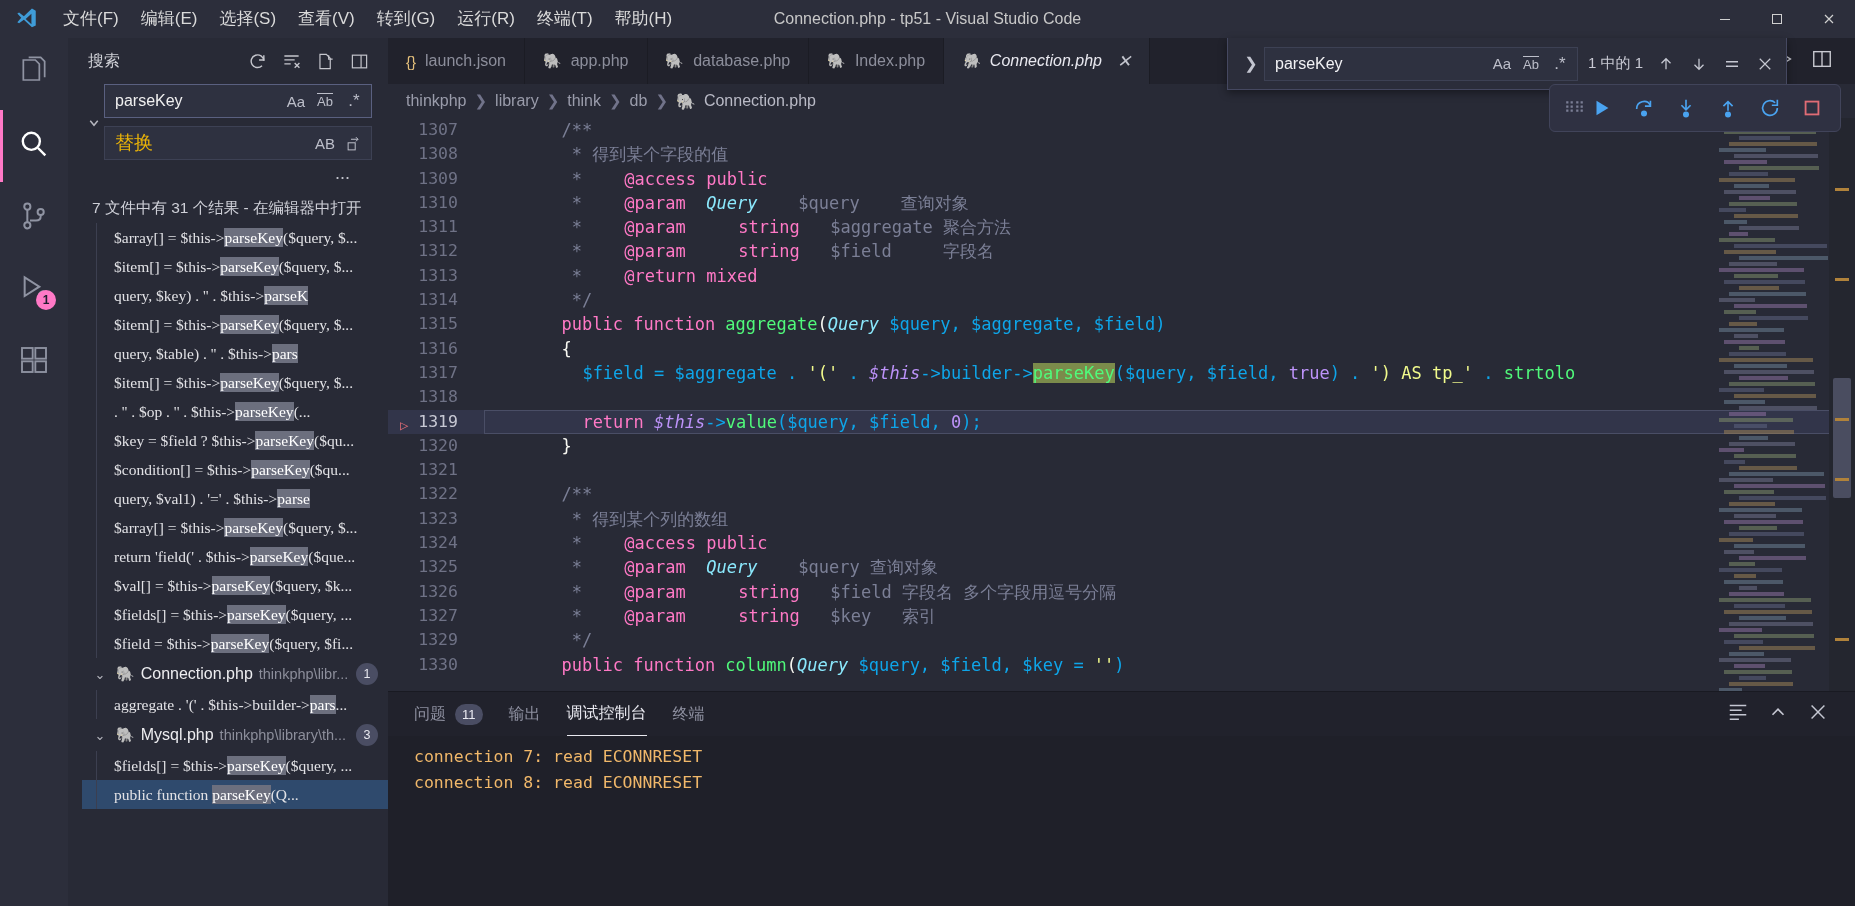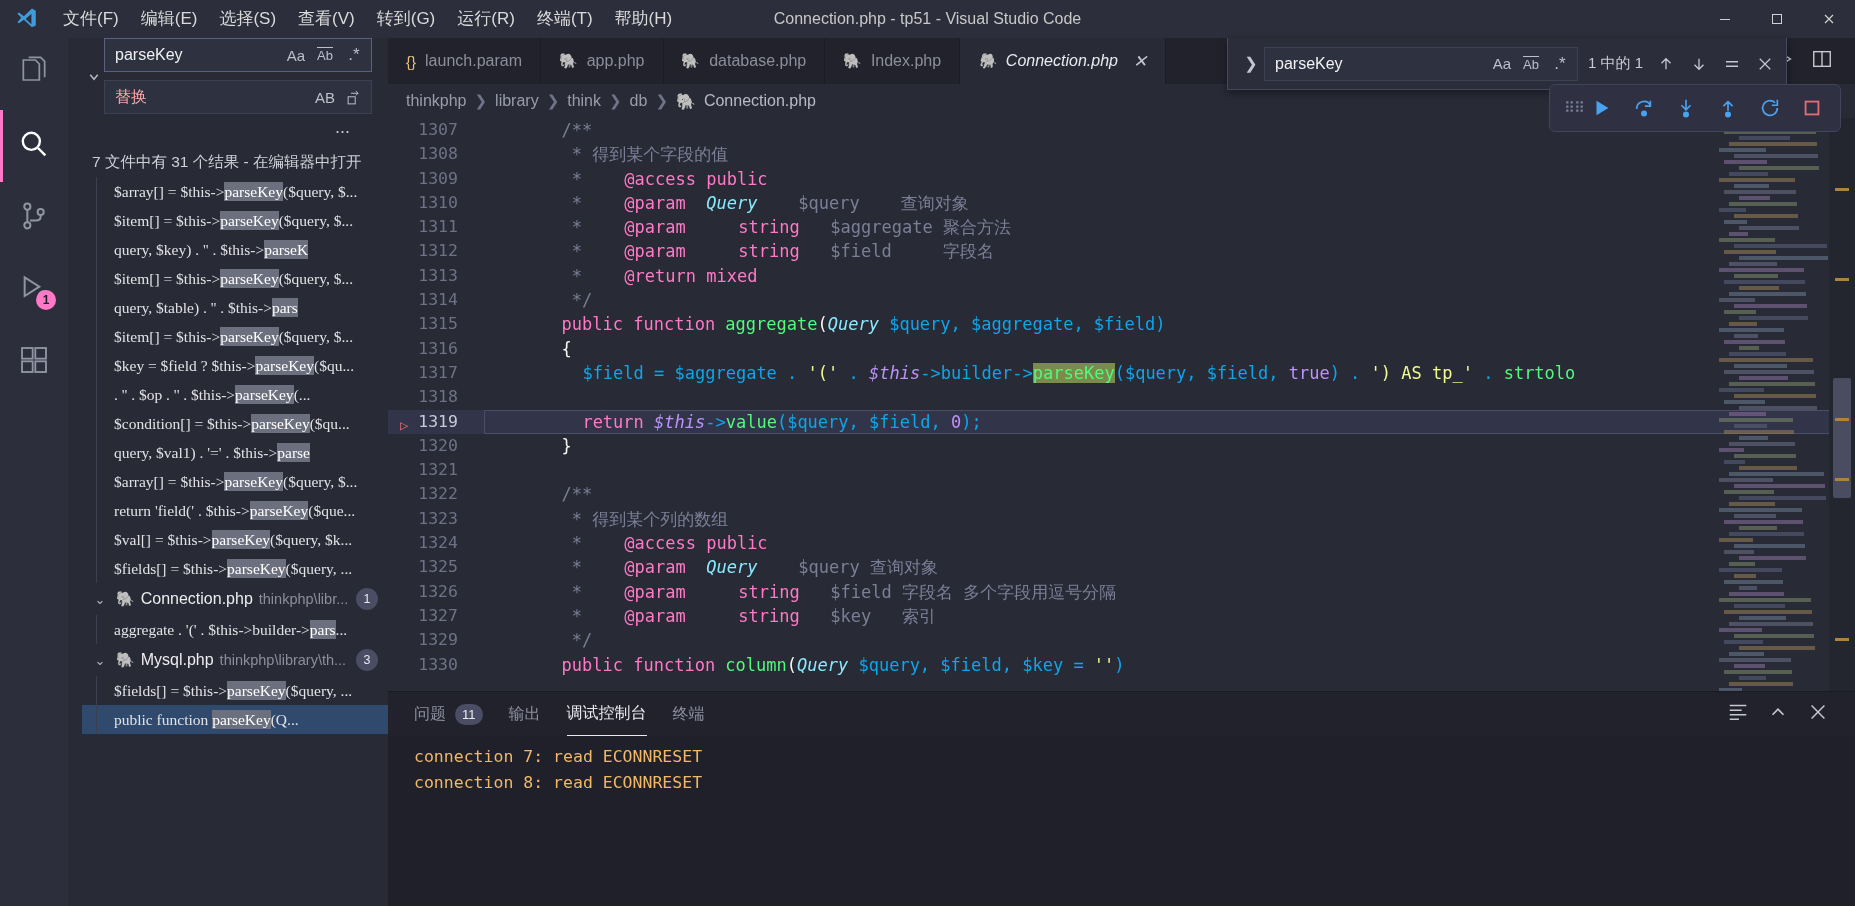--- a/index.html
+++ b/index.html
@@ -62,21 +62,21 @@
 
   .search-area { padding: 0 16px 0 16px; display: flex; }
   .toggle-col { width: 20px; display: flex; align-items: center; justify-content: center; color: #b6b7bf; padding-bottom: 28px; }
   .inputs-col { flex: 1; }
   .inputbox {
     position: relative; background: #2e3140; border: 1px solid #3d4154;
     height: 34px; display: flex; align-items: center; padding: 0 6px 0 10px; margin-bottom: 8px;
   }
   .inputbox.focused { border-color: #5a6080; }
   .inputbox .val { flex: 1; font-size: 16px; color: #f0f0f0; }
-  .inputbox .ph { flex: 1; font-size: 16px; color: #fca5a5; }
+  .inputbox .ph { flex: 1; font-size: 19px; color: #eab308; }
   .ibtns { display: flex; align-items: center; gap: 7px; color: #bdbfca; font-size: 14px; }
   .ibtn { width: 22px; height: 22px; display: flex; align-items: center; justify-content: center; }
   .ibtn .aa { font-size: 15px; }
   .ibtn .ab { font-size: 13px; border-top: 1px solid #bdbfca; line-height: 14px; padding-top: 1px; }
   .ibtn .rx { font-size: 17px; line-height: 14px; }
   .dots-row { height: 22px; display: flex; justify-content: flex-end; padding-right: 22px; color: #c2c4cd; font-size: 18px; line-height: 10px; }
 
   .result-info {
     padding: 6px 16px 4px 24px; font-size: 15.5px; color: #cfd0d8; line-height: 23px;
   }
@@ -296,20 +296,49 @@
             <rect x="3" y="3" width="8" height="8"></rect>
             <rect x="13" y="3" width="8" height="8"></rect>
             <rect x="3" y="13" width="8" height="8"></rect>
             <rect x="13" y="13" width="8" height="8"></rect>
           </svg>
       </span>
     </div>
   </div>
 
   <div class="sidebar">
+    <div class="sb-header">
+      <div class="sb-title">搜索</div>
+      <div class="sb-actions">
+        <div class="sb-act">
+          <svg viewBox="0 0 24 24" fill="none" stroke="currentColor" stroke-width="1.8">
+              <path d="M20 11a8 8 0 1 0-2.3 6.3"></path>
+              <path d="M20 4v6h-6"></path>
+            </svg>
+        </div>
+        <div class="sb-act">
+          <svg viewBox="0 0 24 24" fill="none" stroke="currentColor" stroke-width="1.7">
+              <path d="M3 5h18M3 10h13M3 15h8"></path>
+              <path d="M16 14l6 6M22 14l-6 6"></path>
+            </svg>
+        </div>
+        <div class="sb-act">
+          <svg viewBox="0 0 24 24" fill="none" stroke="currentColor" stroke-width="1.5">
+              <path d="M5 3h8l5 5v13H5z"></path>
+              <path d="M16 4v5h5"></path>
+            </svg>
+        </div>
+        <div class="sb-act">
+          <svg viewBox="0 0 24 24" fill="none" stroke="currentColor" stroke-width="1.5">
+              <rect x="3" y="4" width="18" height="16"></rect>
+              <path d="M14 4v16"></path>
+            </svg>
+        </div>
+      </div>
+    </div>
 
     <div class="search-area">
       <div class="toggle-col">
         <svg width="18" height="18" viewBox="0 0 24 24" fill="none" stroke="currentColor" stroke-width="2">
             <path d="M7 9l5 6 5-6"></path>
           </svg>
       </div>
       <div class="inputs-col">
         <div class="inputbox focused">
           <span class="val">parseKey</span>
@@ -349,28 +378,29 @@
       <span>7 文件中有 31 个结果 - 在编辑器中打开</span>
     </div>
 
     <div class="results">
       <div class="res-line"><span>$array[] = $this-&gt;</span><mark>parseKey</mark><span>($query, $...</span></div>
       <div class="res-line"><span>$item[] = $this-&gt;</span><mark>parseKey</mark><span>($query, $...</span></div>
       <div class="res-line"><span>query, $key) . '' . $this-&gt;</span><mark>parseK</mark><span></span></div>
       <div class="res-line"><span>$item[] = $this-&gt;</span><mark>parseKey</mark><span>($query, $...</span></div>
       <div class="res-line"><span>query, $table) . '' . $this-&gt;</span><mark>pars</mark><span></span></div>
       <div class="res-line"><span>$item[] = $this-&gt;</span><mark>parseKey</mark><span>($query, $...</span></div>
+      <div class="res-line"><span>. '' . $op . '' . $this-&gt;</span><mark>parseKey</mark><span>(...</span></div>
       <div class="res-line"><span>$key = $field ? $this-&gt;</span><mark>parseKey</mark><span>($qu...</span></div>
-      <div class="res-line"><span>. '' . $op . '' . $this-&gt;</span><mark>parseKey</mark><span>(...</span></div>
       <div class="res-line"><span>$condition[] = $this-&gt;</span><mark>parseKey</mark><span>($qu...</span></div>
       <div class="res-line"><span>query, $val1) . '=' . $this-&gt;</span><mark>parse</mark><span></span></div>
       <div class="res-line"><span>$array[] = $this-&gt;</span><mark>parseKey</mark><span>($query, $...</span></div>
       <div class="res-line"><span>return 'field(' . $this-&gt;</span><mark>parseKey</mark><span>($que...</span></div>
       <div class="res-line"><span>$val[] = $this-&gt;</span><mark>parseKey</mark><span>($query, $k...</span></div>
       <div class="res-line"><span>$fields[] = $this-&gt;</span><mark>parseKey</mark><span>($query, ...</span></div>
+      <div class="res-line"><span>$field = $this-&gt;</span><mark>parseKey</mark><span>($query, $fi...</span></div>
 
       <div class="file-row">
         <span class="chev">⌄</span>
         <span class="elephant">🐘</span>
         <span class="fname">Connection.php</span>
         <span class="fpath">thinkphp\libr...</span>
         <span class="count">1</span>
       </div>
       <div class="res-line"><span>aggregate . '(' . $this-&gt;builder-&gt;</span><mark>pars</mark><span>...</span></div>
 
@@ -387,21 +417,21 @@
         
       </div>
     </div>
   </div>
 
   <div class="editor-wrap">
 
     <div class="tabs">
       <div class="tab">
         <span class="ticon" style="color:#e5c07b">{}</span>
-        <span>launch.param</span>
+        <span>launch.json</span>
       </div>
       <div class="tab">
         <span class="ticon">🐘</span>
         <span>app.php</span>
       </div>
       <div class="tab">
         <span class="ticon">🐘</span>
         <span>database.php</span>
       </div>
       <div class="tab">

